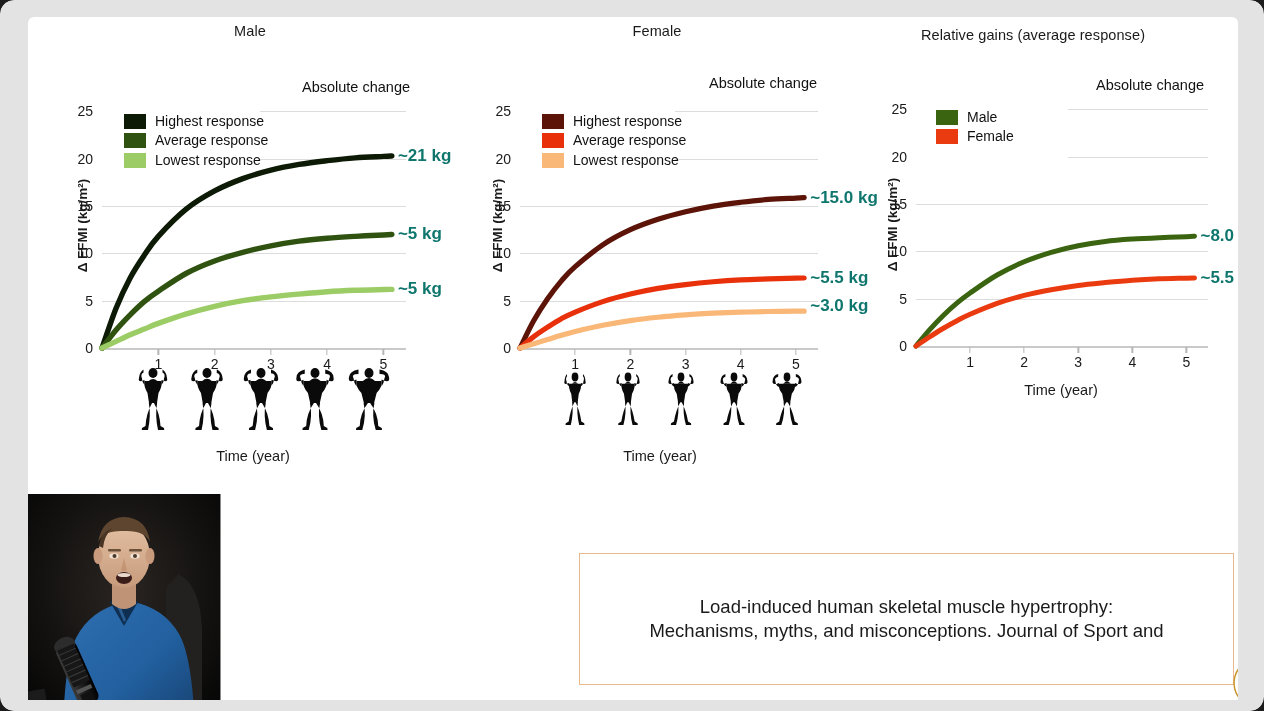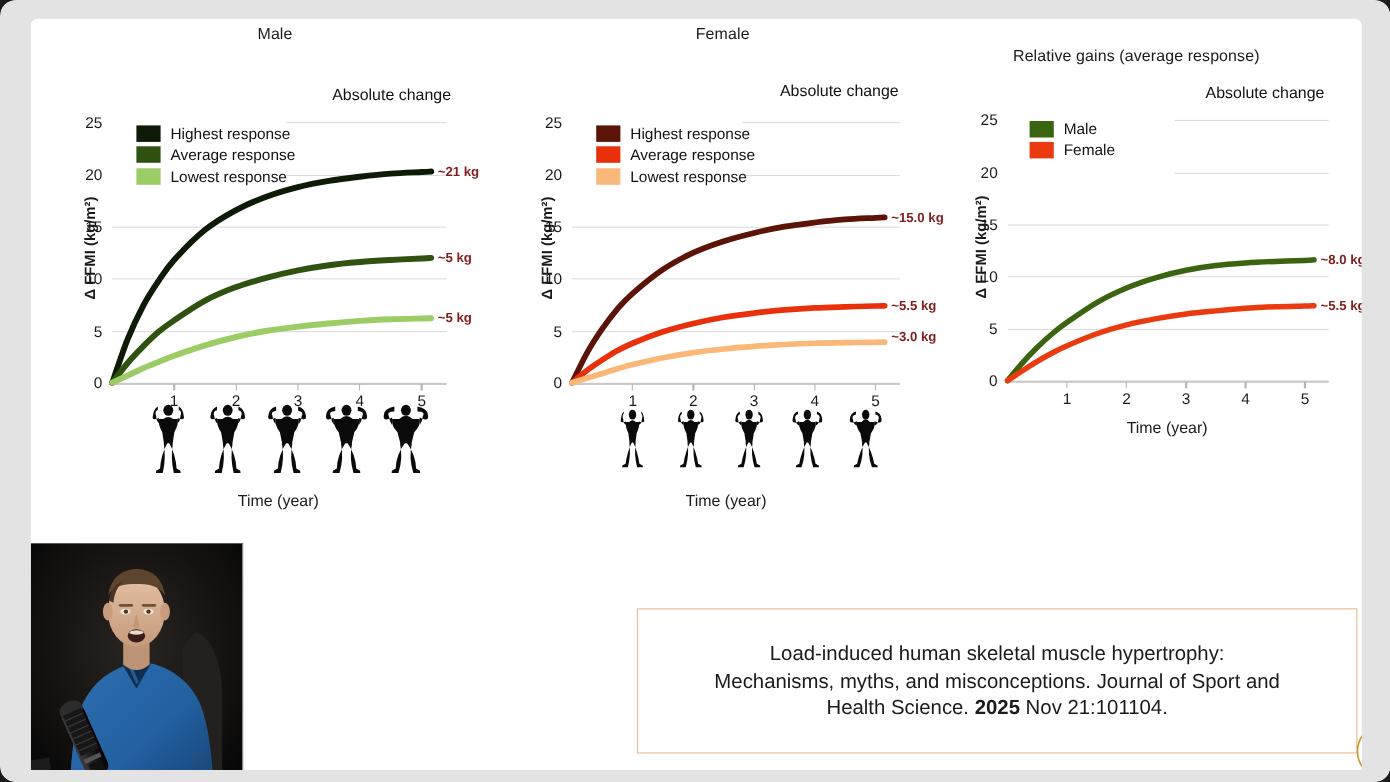--- a/index.html
+++ b/index.html
@@ -87,21 +87,21 @@
   }
   .xlabel {
     position: absolute;
     text-align: center;
     font-size: 14.5px; color: #1a1a1a;
     white-space: nowrap;
     transform: translateX(-50%);
   }
   .endlabel {
     position: absolute;
-    font-size: 12px; font-weight: bold; color: #7f1d1d;
+    font-size: 17px; font-weight: bold; color: #0f766e;
     white-space: nowrap;
     transform: translateY(-50%);
   }
 
   
   .legend { position: absolute; }
   .legend-row {
     display: flex; align-items: flex-end;
     height: 19.5px;
   }
@@ -650,21 +650,21 @@
        L76 134
        L63.5 134
        Q53.575 106 58.195 80 Z"></path>
               </g>
             </svg>
           </div>
         </div>
     </div>
 
     <div class="chart-panel" id="panel-relative" style="left:820px; top:10px; width:390px; height:380px;">
-      <div class="chart-title" style="left:-10px;margin-top:16px;">Relative gains (average response)</div>
+      <div class="chart-title" style="left:-10px;">Relative gains (average response)</div>
       <div class="abs-change-hdr" style="left:248px; top:50px;">Absolute change</div>
       <div class="plot" id="plot-relative" style="left:68px; top:73px; width:292px; height:246px;">
           <div class="axisline" style="top: 246px; width: 292px;"></div>
           <div class="ytick" style="top: 246px;">0</div>
           <div class="gridline" style="top: 198.692px; width: 292px;"></div>
           <div class="ytick" style="top: 198.692px;">5</div>
           <div class="gridline" style="top: 151.385px; width: 292px;"></div>
           <div class="ytick" style="top: 151.385px;">10</div>
           <div class="gridline" style="top: 104.077px; width: 292px;"></div>
           <div class="ytick" style="top: 104.077px;">15</div>
@@ -700,21 +700,20 @@
         <div class="legend-row">
           <span class="swatch" style="background: rgb(234, 59, 16);"></span>
           <span class="legend-label">Female</span>
         </div>
       </div>
     </div>
 
     <div id="citation">
       <div class="cite-line">Load-induced human skeletal muscle hypertrophy:</div>
       <div class="cite-line">Mechanisms, myths, and misconceptions. Journal of Sport and</div>
-      <div class="cite-line"><span>Health Science. </span><b>2025</b><span> Nov 21:101104.</span></div>
     </div>
 
     <div id="seal">
       <svg width="50" height="50" viewBox="0 0 50 50">
         <circle cx="25" cy="25" r="24" fill="#ffffff" stroke="#c9962c" stroke-width="1.6"></circle>
         <circle cx="25" cy="25" r="19.5" fill="#ffffff" stroke="#e0b24a" stroke-width="1"></circle>
         <path d="M25 5.5 A19.5 19.5 0 0 1 44.5 25 L38 25 A13 13 0 0 0 25 12 Z" fill="#e8b33c" opacity="0.85"></path>
         <path d="M25 5.5 A19.5 19.5 0 0 0 5.5 25 L12 25 A13 13 0 0 1 25 12 Z" fill="#e8b33c" opacity="0.85"></path>
         <path d="M5.5 25 A19.5 19.5 0 0 0 25 44.5 A19.5 19.5 0 0 0 44.5 25 L38 25 A13 13 0 0 1 12 25 Z" fill="#d8a82f" opacity="0.8"></path>
         <rect x="13" y="21" width="24" height="8" fill="#ffffff"></rect>

